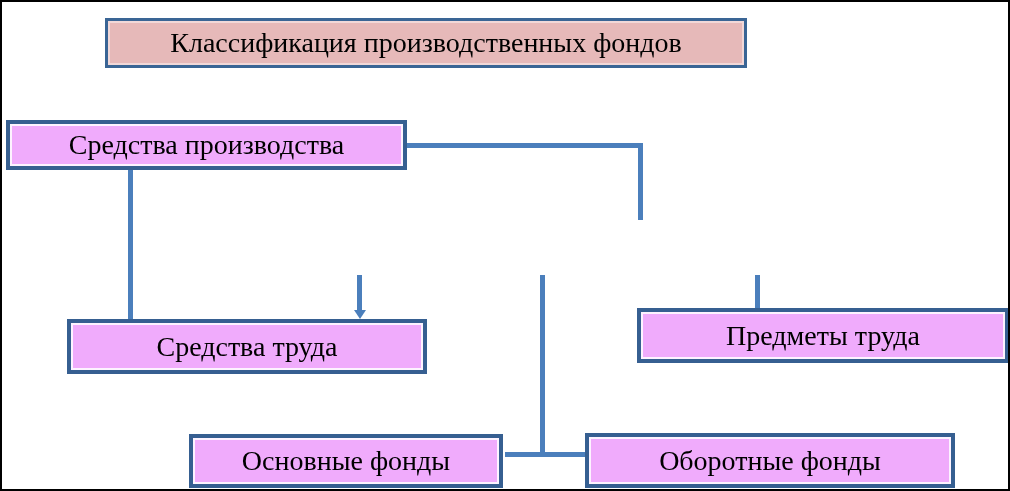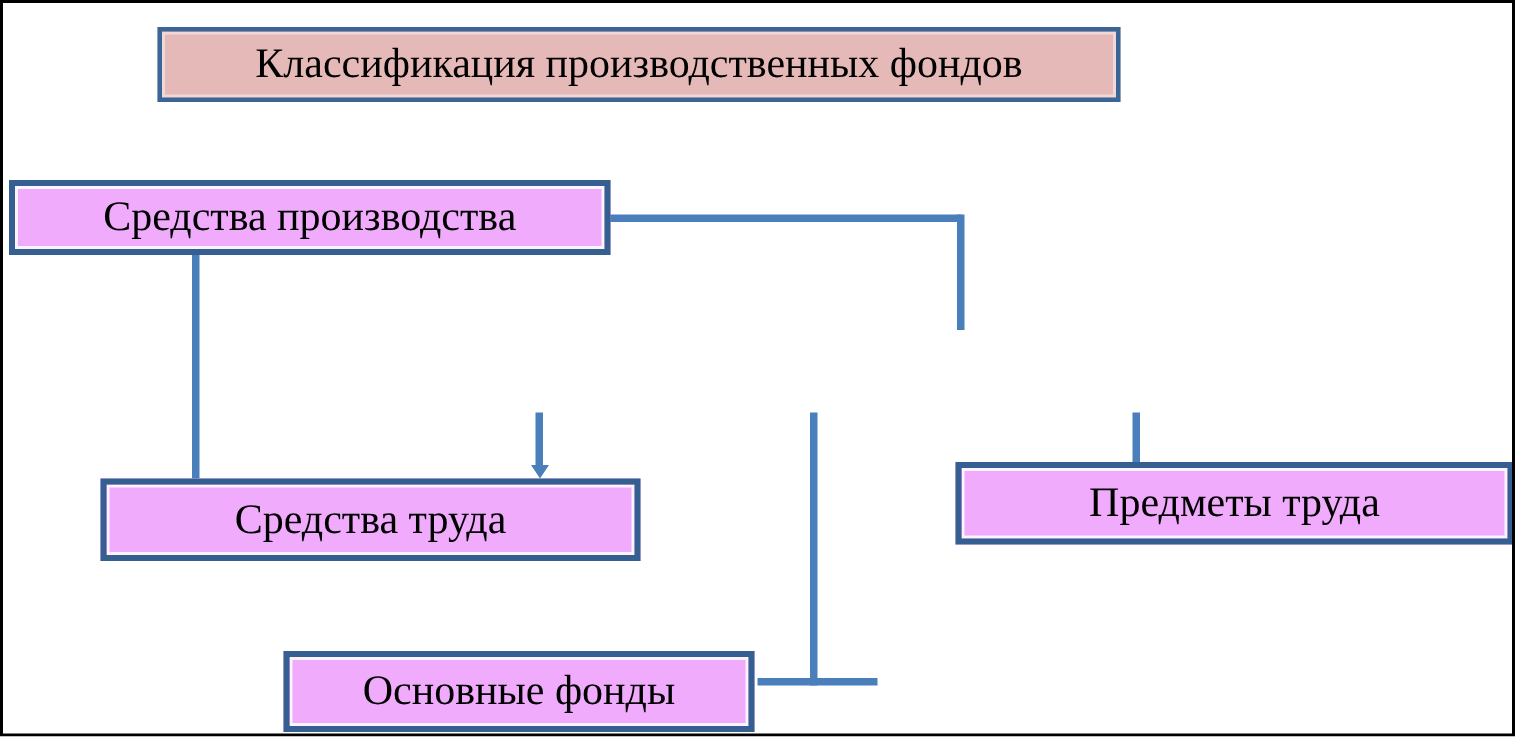--- a/index.html
+++ b/index.html
@@ -97,14 +97,17 @@
   </div>
 
   <div class="node n-pt">
     <span>Предметы труда</span>
   </div>
 
   <div class="node n-of">
     <span>Основные фонды</span>
   </div>
 
+  <div class="node n-ob">
+    <span>Оборотные фонды</span>
+  </div>
 
 </div>
 
 </body></html>

